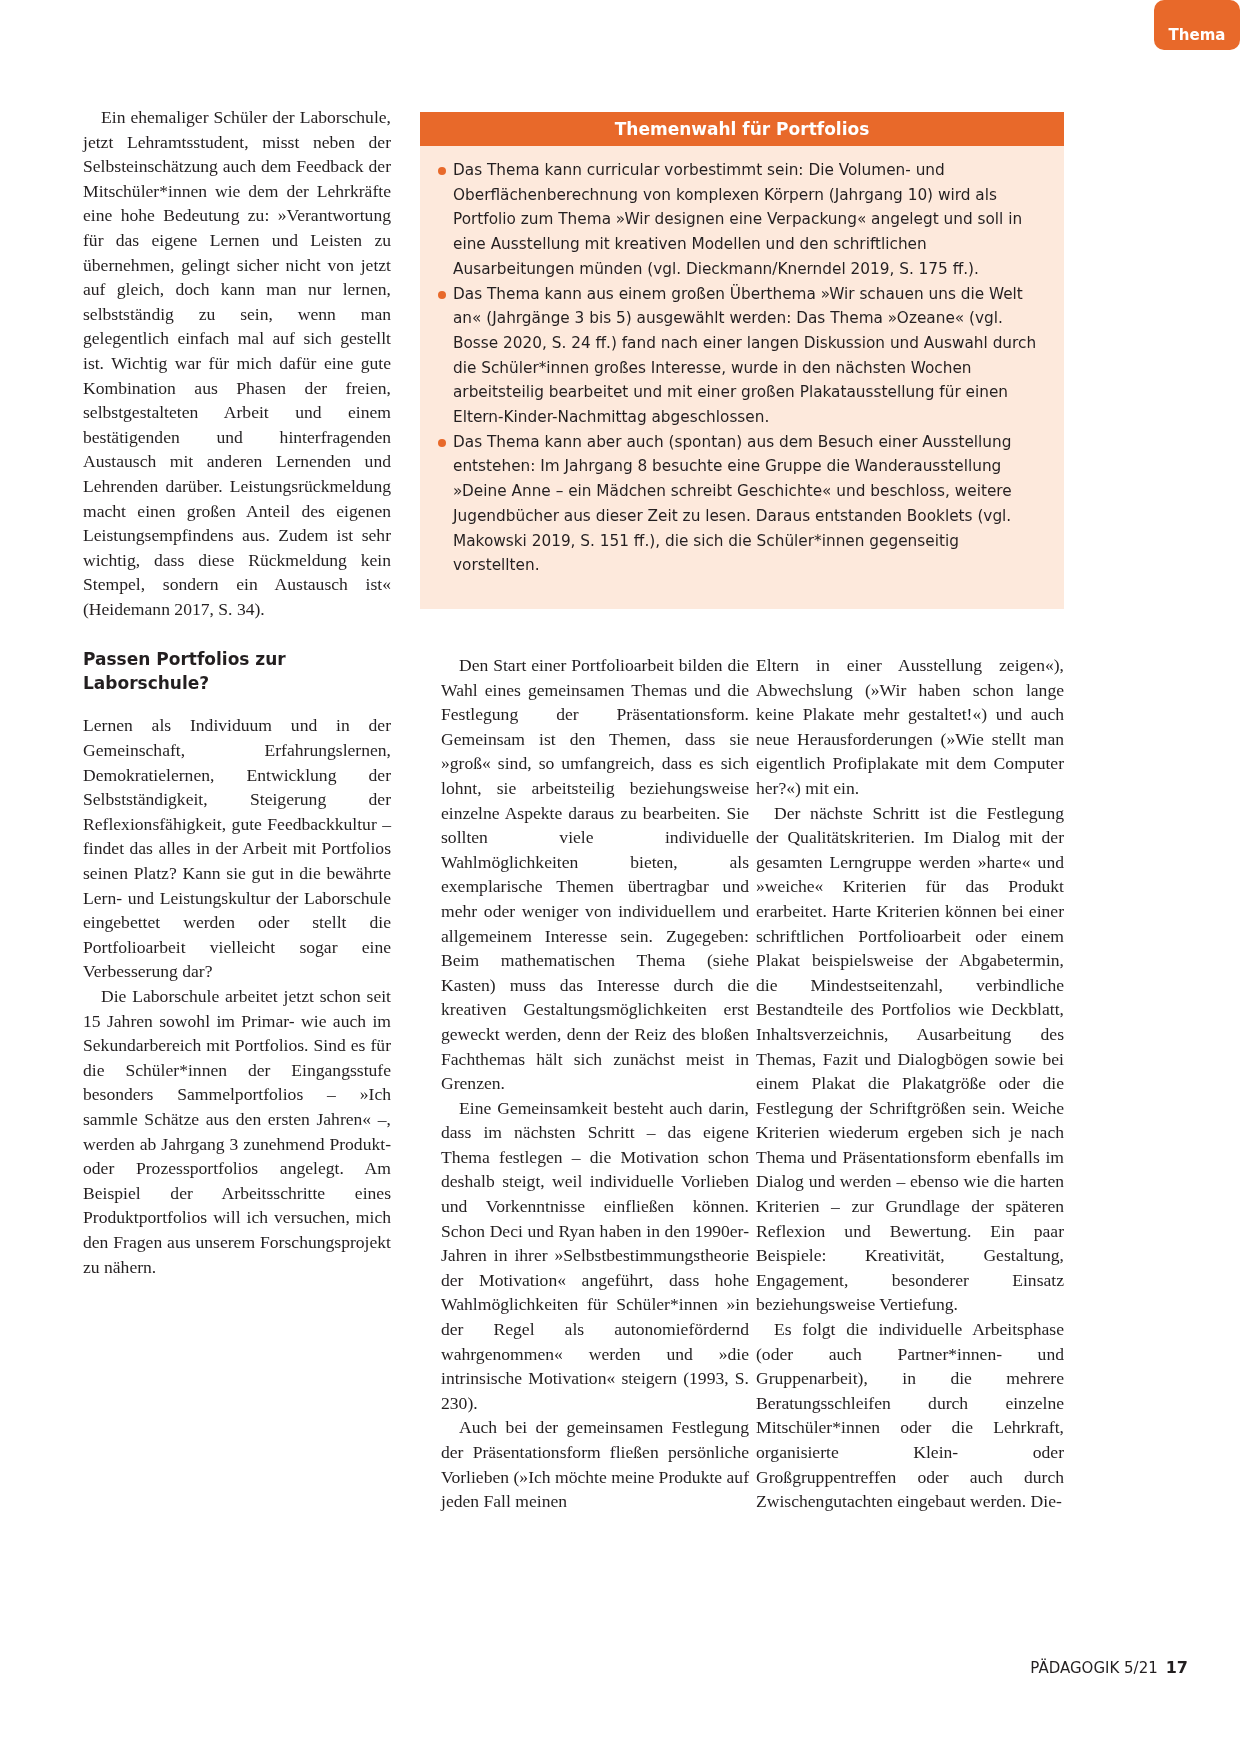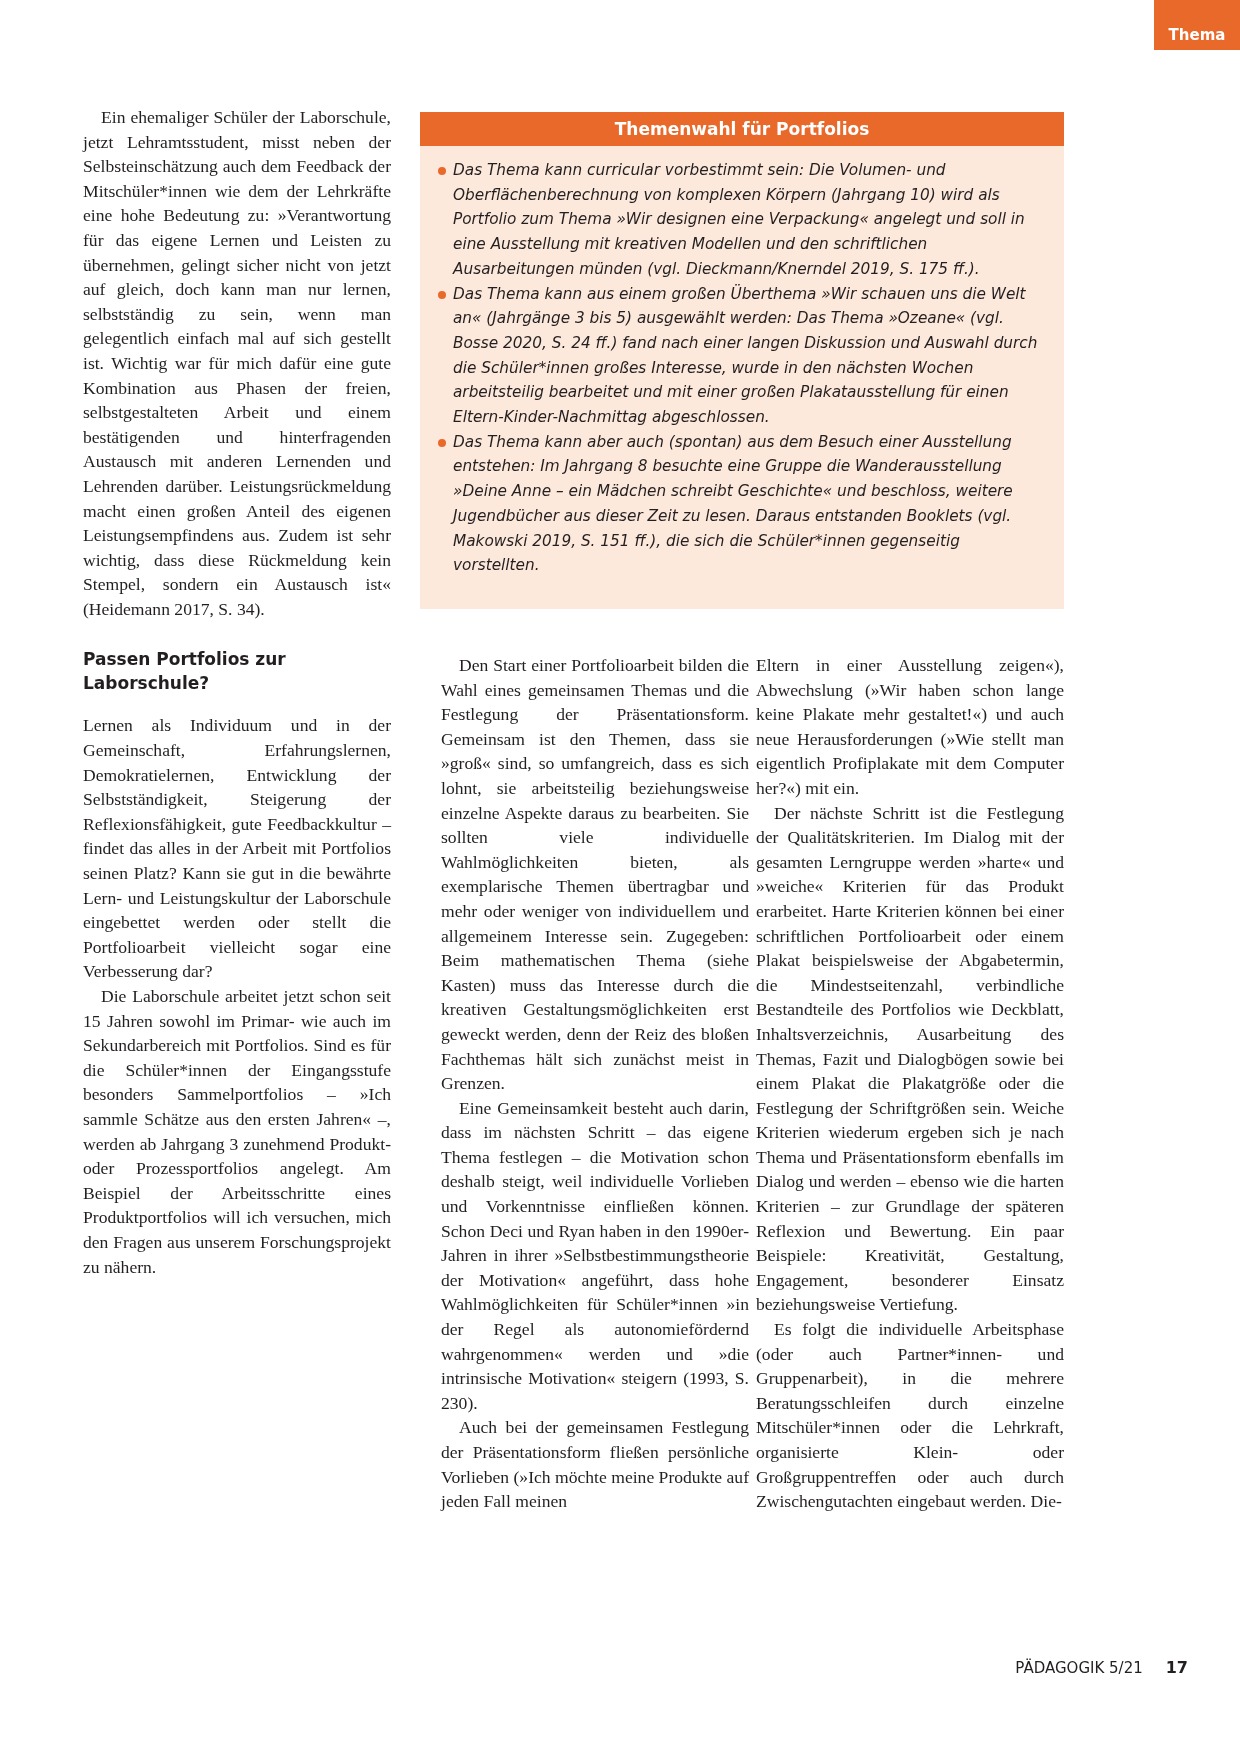--- a/index.html
+++ b/index.html
@@ -1,30 +1,30 @@
 <!DOCTYPE html>
 <html><head>
 <meta charset="utf-8">
 <style>
   html,body{margin:0;padding:0;background:#fff;}
   body{width:1240px;height:1754px;position:relative;overflow:hidden;color:#231f20;}
-  .tab{position:absolute;left:1154px;top:0;width:86px;height:50px;background:#e8692a;color:#fff;font-family:"DejaVu Sans",sans-serif;font-weight:bold;font-size:15px;display:flex;align-items:flex-end;justify-content:center;padding-bottom:6px;box-sizing:border-box;}
+  .tab{position:absolute;left:1154px;top:0;width:86px;height:50px;background:#e8692a;color:#fff;font-family:"DejaVu Sans",sans-serif;font-weight:bold;font-size:15px;display:flex;align-items:flex-end;justify-content:center;padding-bottom:6px;box-sizing:border-box;border-radius:10px;}
   .col{position:absolute;font-family:"Liberation Serif","DejaVu Serif",serif;font-size:17.6px;line-height:24.6px;text-align:justify;}
   .col p{margin:0;text-indent:18px;}
   .col p.noind{text-indent:0;}
   #c1{left:83px;top:105px;width:308px;}
   #c2{left:441px;top:653px;width:308px;}
   #c3{left:756px;top:653px;width:308px;}
   .h{font-family:"DejaVu Sans",sans-serif;font-weight:bold;font-size:17px;line-height:24px;text-align:left;margin:26px 0 18px 0;}
   .box{position:absolute;left:420px;top:112px;width:644px;height:497px;background:#fde9dc;}
   .box-head{height:34px;background:#e8692a;color:#fff;font-family:"DejaVu Sans",sans-serif;font-weight:bold;font-size:17px;display:flex;align-items:center;justify-content:center;}
-  .box ul{list-style:none;margin:0;padding:12px 16px 0 18px;font-family:"DejaVu Sans",sans-serif;font-size:15.3px;line-height:24.7px;font-style:italic;}
+  .box ul{list-style:none;margin:0;padding:12px 16px 0 18px;font-family:"DejaVu Sans",sans-serif;font-size:15.3px;line-height:24.7px;}
   .box li{position:relative;padding-left:15px;}
   .box li .dot{position:absolute;left:0;top:9px;width:8px;height:8px;border-radius:50%;background:#e8692a;}
-  .footer{position:absolute;right:52px;top:1658px;font-family:"DejaVu Sans",sans-serif;font-size:15px;color:#231f20;display:flex;align-items:baseline;gap:23px;}
+  .footer{position:absolute;right:52px;top:1658px;font-family:"DejaVu Sans",sans-serif;font-size:15px;color:#231f20;display:flex;align-items:baseline;gap:8px;}
   .footer .num{font-weight:bold;font-size:16px;}
 </style>
 </head>
 <body>
 
 <div class="tab">
     <span>Thema</span>
   </div>
 
 <div class="col" id="c1">

